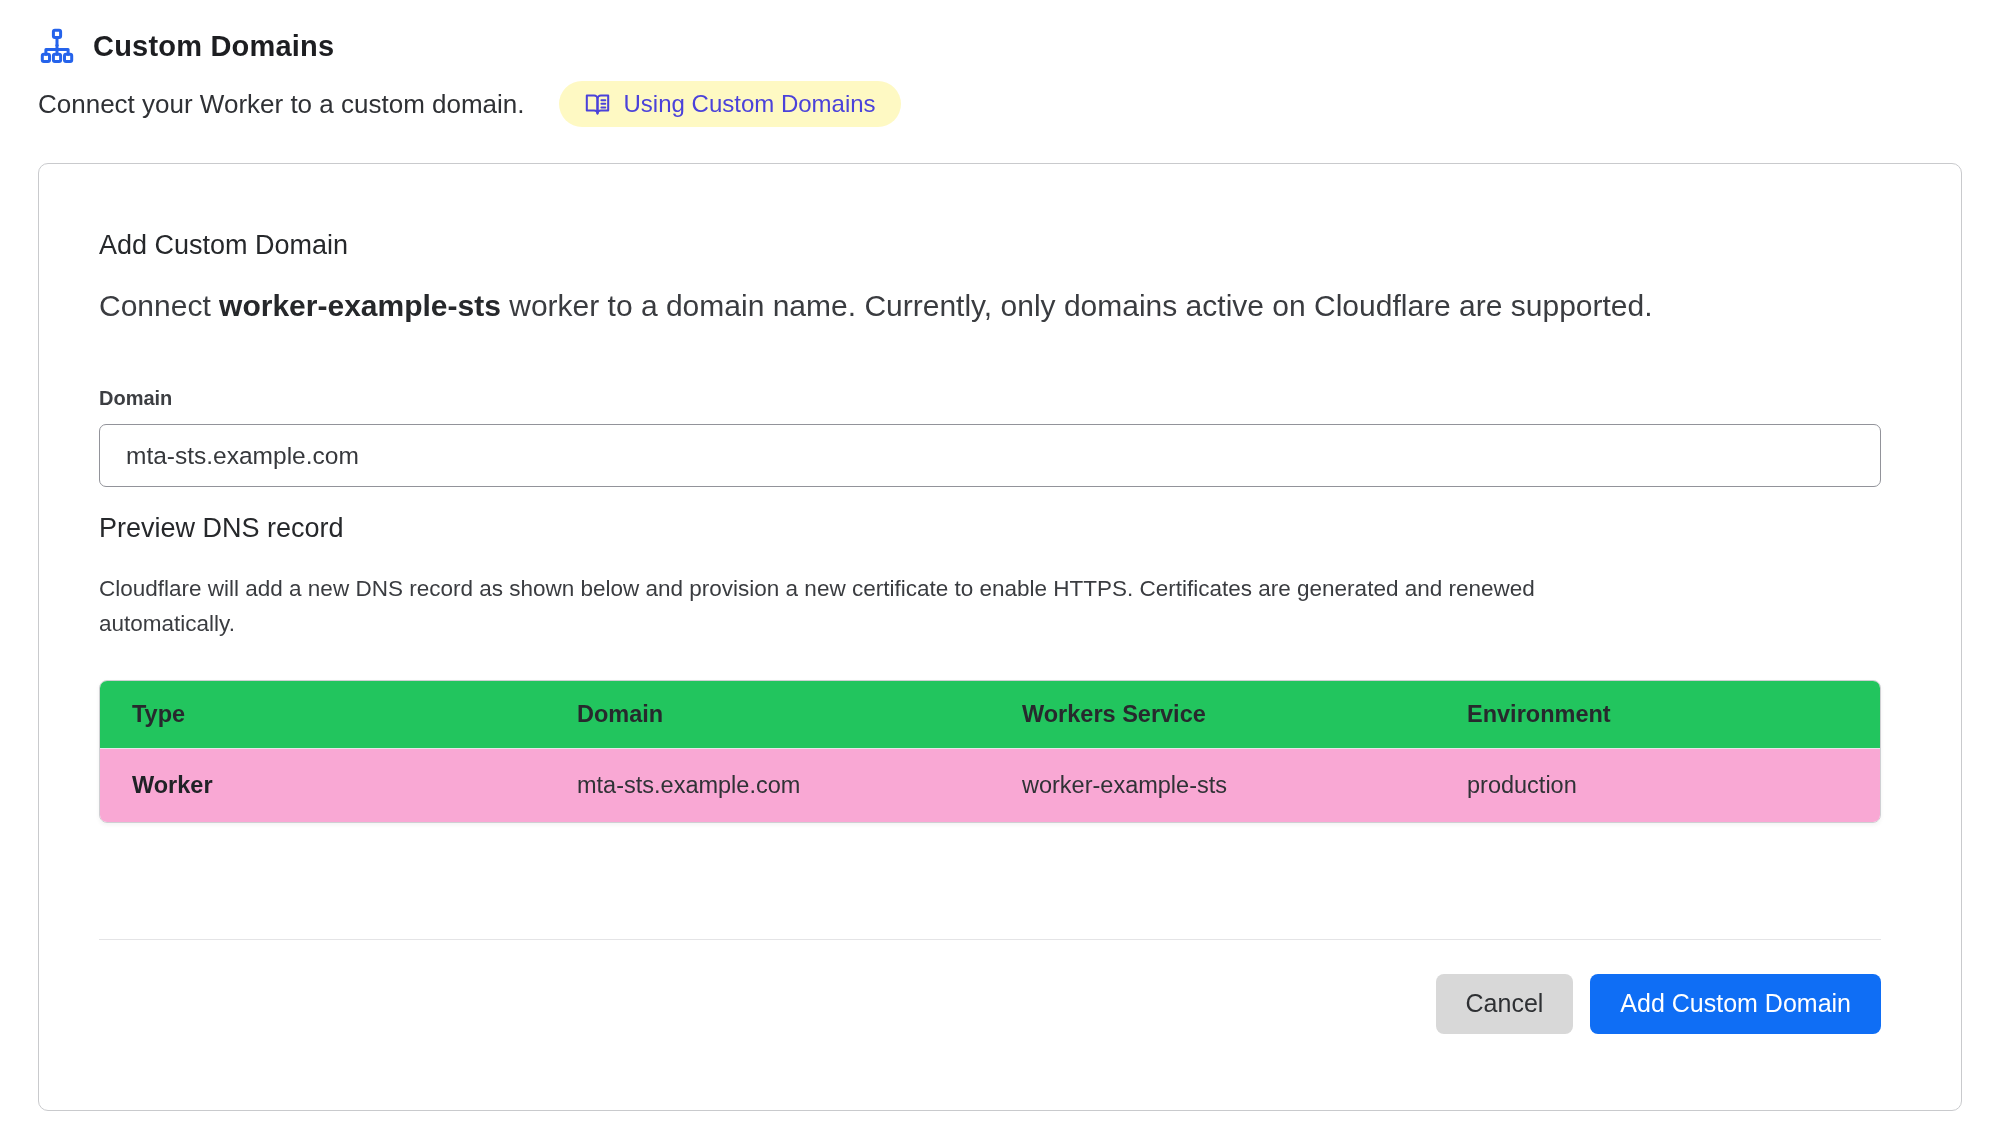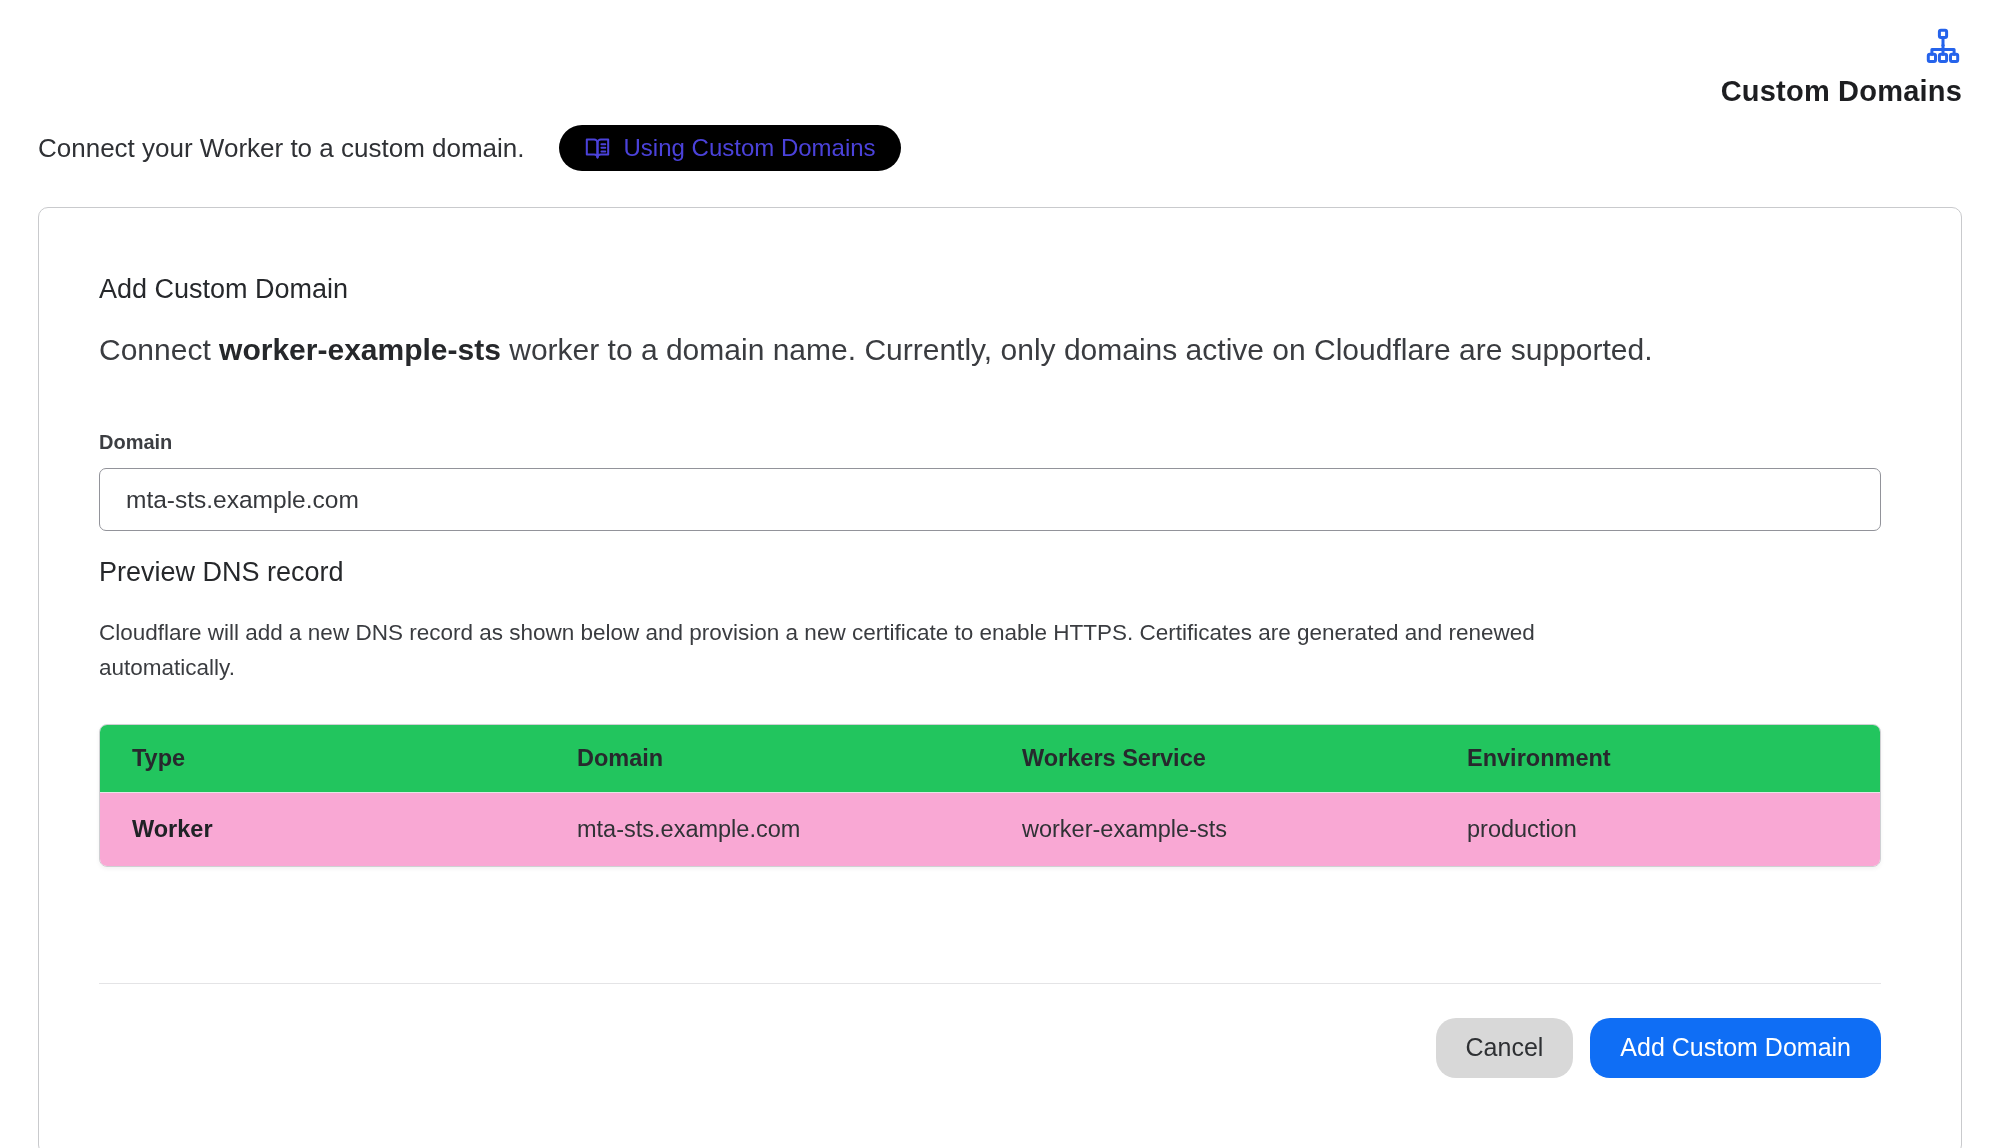--- a/index.html
+++ b/index.html
@@ -8,29 +8,29 @@
     width: 1999px;
     height: 1148px;
     background: #ffffff;
     font-family: "Liberation Sans", sans-serif;
     color: #303236;
     overflow: hidden;
   }
   .page { padding: 28px 37px 0 38px; }
 
   
-  .page-header-row { display: flex; align-items: flex-end; gap: 11px; flex-direction: column; }
+  .page-header-row { display: flex; align-items: center; gap: 17px; }
   .title-icon { width: 38px; height: 36px; display: inline-flex; }
   .page-title { font-size: 29px; font-weight: 700; color: #1d1e21; letter-spacing: 0.2px; }
 
   .subtitle-row { display: flex; align-items: center; gap: 34px; margin-top: 17px; }
   .subtitle { font-size: 26px; color: #2f3135; }
   .docs-badge {
     display: inline-flex; align-items: center; gap: 13px;
-    background: #000000; border-radius: 26px; padding: 9px 25px;
+    background: #fef9c3; border-radius: 26px; padding: 9px 25px;
     cursor: pointer; user-select: none;
   }
   .docs-badge .book { width: 27px; height: 27px; display: inline-flex; }
   .docs-label { font-size: 24px; color: #4b42da; }
 
   
   .card {
     margin-top: 36px;
     width: 1924px;
     height: 948px;
@@ -69,21 +69,21 @@
     padding: 20px 32px; border-bottom: 1px solid #e6e6e8;
   }
   table.dns td { background: #f9a8d4; font-size: 23.5px; color: #303236; padding: 23px 32px; }
   table.dns td.cell-type { font-weight: 700; color: #202226; }
 
   
   .divider { margin-top: 116px; border-top: 1.5px solid #e4e4e6; }
   .actions { display: flex; justify-content: flex-end; gap: 17px; margin-top: 34px; }
   .btn {
     font-family: inherit; font-size: 25px; height: 60px;
-    border: none; border-radius: 20px; padding: 0 30px; cursor: pointer;
+    border: none; border-radius: 8px; padding: 0 30px; cursor: pointer;
   }
   .btn-cancel { background: #d8d8d8; color: #2e3033; }
   .btn-primary { background: #0f6ef5; color: #ffffff; }
 </style>
 </head>
 <body>
 
 <div class="page">
 
   <div class="page-header-row">

